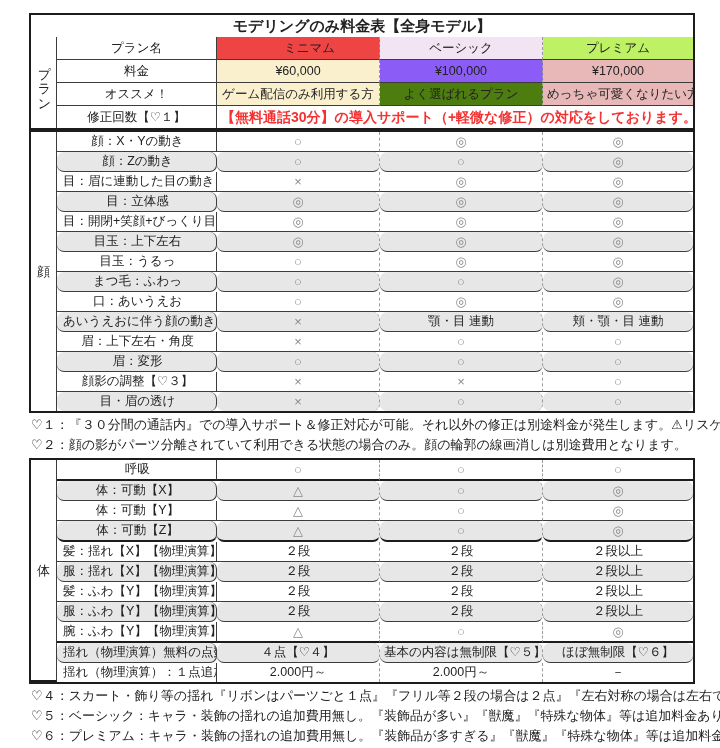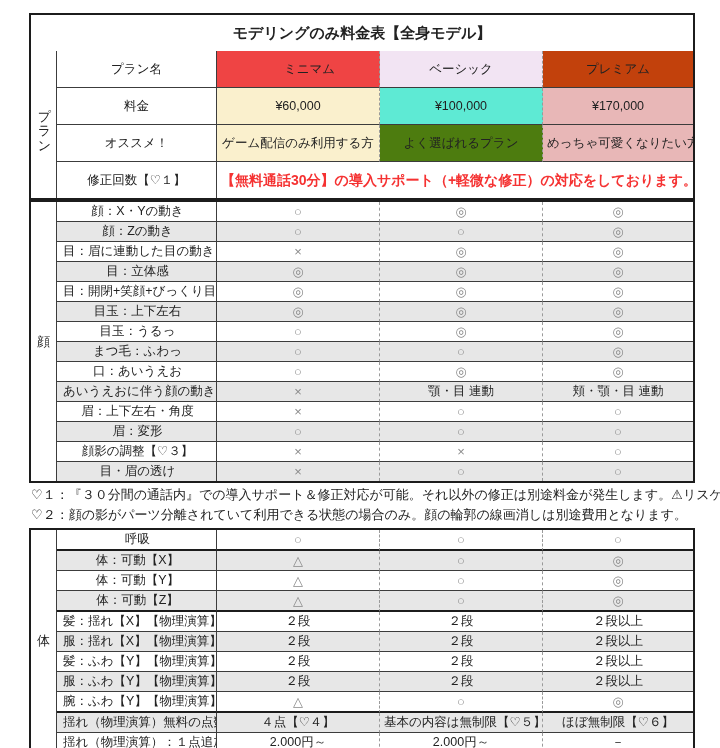--- a/index.html
+++ b/index.html
@@ -23,21 +23,21 @@
     font-size:12.5px;
     padding:0 4px;
     height:19px;
     line-height:19px;
     white-space:nowrap;
     overflow:hidden;
     vertical-align:middle;
   }
   td:last-child{border-right:none;}
   tr:last-child > td{border-bottom:none;}
-  .plan-table td{height:36px;line-height:22px;}
+  .plan-table td{height:22px;line-height:22px;}
   .title-cell{
     text-align:center;font-weight:bold;font-size:15px;
     height:23px;line-height:23px;
   }
   .group-cell{
     text-align:center;vertical-align:middle;
     border-bottom:none;
     font-size:13px;line-height:15px;
     padding:0 2px;
     white-space:normal;
@@ -45,21 +45,21 @@
   .group-cell.vertical{
     writing-mode:vertical-rl;
     letter-spacing:2px;
     text-align:center;
   }
   .label-cell{text-align:center;padding-left:6px;}
   .label-cell.center{text-align:center;padding-left:4px;}
   .value-cell{text-align:center;}
   .value-cell:not(:last-child){border-right:1px dashed #9a9a9a;}
   .sym{color:#8a8a8a;font-size:13px;}
-  tr.alt td:not(.group-cell){background:var(--alt,#e7e7e7);}
+  tr.alt td:not(.group-cell){background:var(--alt,#e7e7e7);border-radius:7px;}
   tr.thick-bottom > td{border-bottom:2px solid #1c1c1c;}
   .merged-note{
     text-align:center;color:var(--note-red,#f53232);
     font-weight:bold;font-size:14px;
   }
   .notes{margin:2px 0 3px 2px;}
   .note-line{
     font-size:13px;line-height:20px;color:#222;
     white-space:nowrap;
   }
@@ -81,26 +81,26 @@
       <tr>
         <td colspan="5" class="title-cell">モデリングのみ料金表【全身モデル】</td>
       </tr>
     </tbody>
     <tbody id="plan-body">
         <tr>
           <td class="group-cell vertical" rowspan="4">プラン</td>
           <td class="label-cell center">プラン名</td>
           <td class="value-cell" style="background: #ef4444; padding-left: 27px;">ミニマム</td>
           <td class="value-cell" style="background: rgb(242, 228, 243);">ベーシック</td>
-          <td class="value-cell" style="background: #c2410c;">プレミアム</td>
+          <td class="value-cell" style="background: #bef264;">プレミアム</td>
         </tr>
         <tr>
           <td class="label-cell center">料金</td>
           <td class="value-cell" style="background: rgb(250, 240, 205);">¥60,000</td>
-          <td class="value-cell" style="background: #5eead4;">¥100,000</td>
+          <td class="value-cell" style="background: #8b5cf6;">¥100,000</td>
           <td class="value-cell" style="background: rgb(232, 183, 183);">¥170,000</td>
         </tr>
         <tr>
           <td class="label-cell center">オススメ！</td>
           <td class="value-cell" style="background: rgb(250, 240, 205);">ゲーム配信のみ利用する方</td>
           <td class="value-cell" style="background: #4d7c0f;">よく選ばれるプラン</td>
           <td class="value-cell" style="background: rgb(232, 183, 183);">めっちゃ可愛くなりたい方</td>
         </tr>
         <tr>
           <td class="label-cell center">修正回数【♡１】</td>
@@ -285,16 +285,17 @@
           <td class="label-cell">揺れ（物理演算）：１点追加</td>
           <td class="value-cell">2.000円～</td>
           <td class="value-cell">2.000円～</td>
           <td class="value-cell">－</td>
         </tr>
       </tbody>
   </table>
 
   <div class="notes">
     <div class="note-line">♡４：スカート・飾り等の揺れ『リボンはパーツごと１点』『フリル等２段の場合は２点』『左右対称の場合は左右で１点』</div>
+    <div class="note-line">♡５：ベーシック：キャラ・装飾の揺れの追加費用無し。『装飾品が多い』『獣魔』『特殊な物体』等は追加料金あり</div>
     <div class="note-line">♡６：プレミアム：キャラ・装飾の揺れの追加費用無し。『装飾品が多すぎる』『獣魔』『特殊な物体』等は追加料金あり</div>
   </div>
 
 </div>
 
 </body></html>

